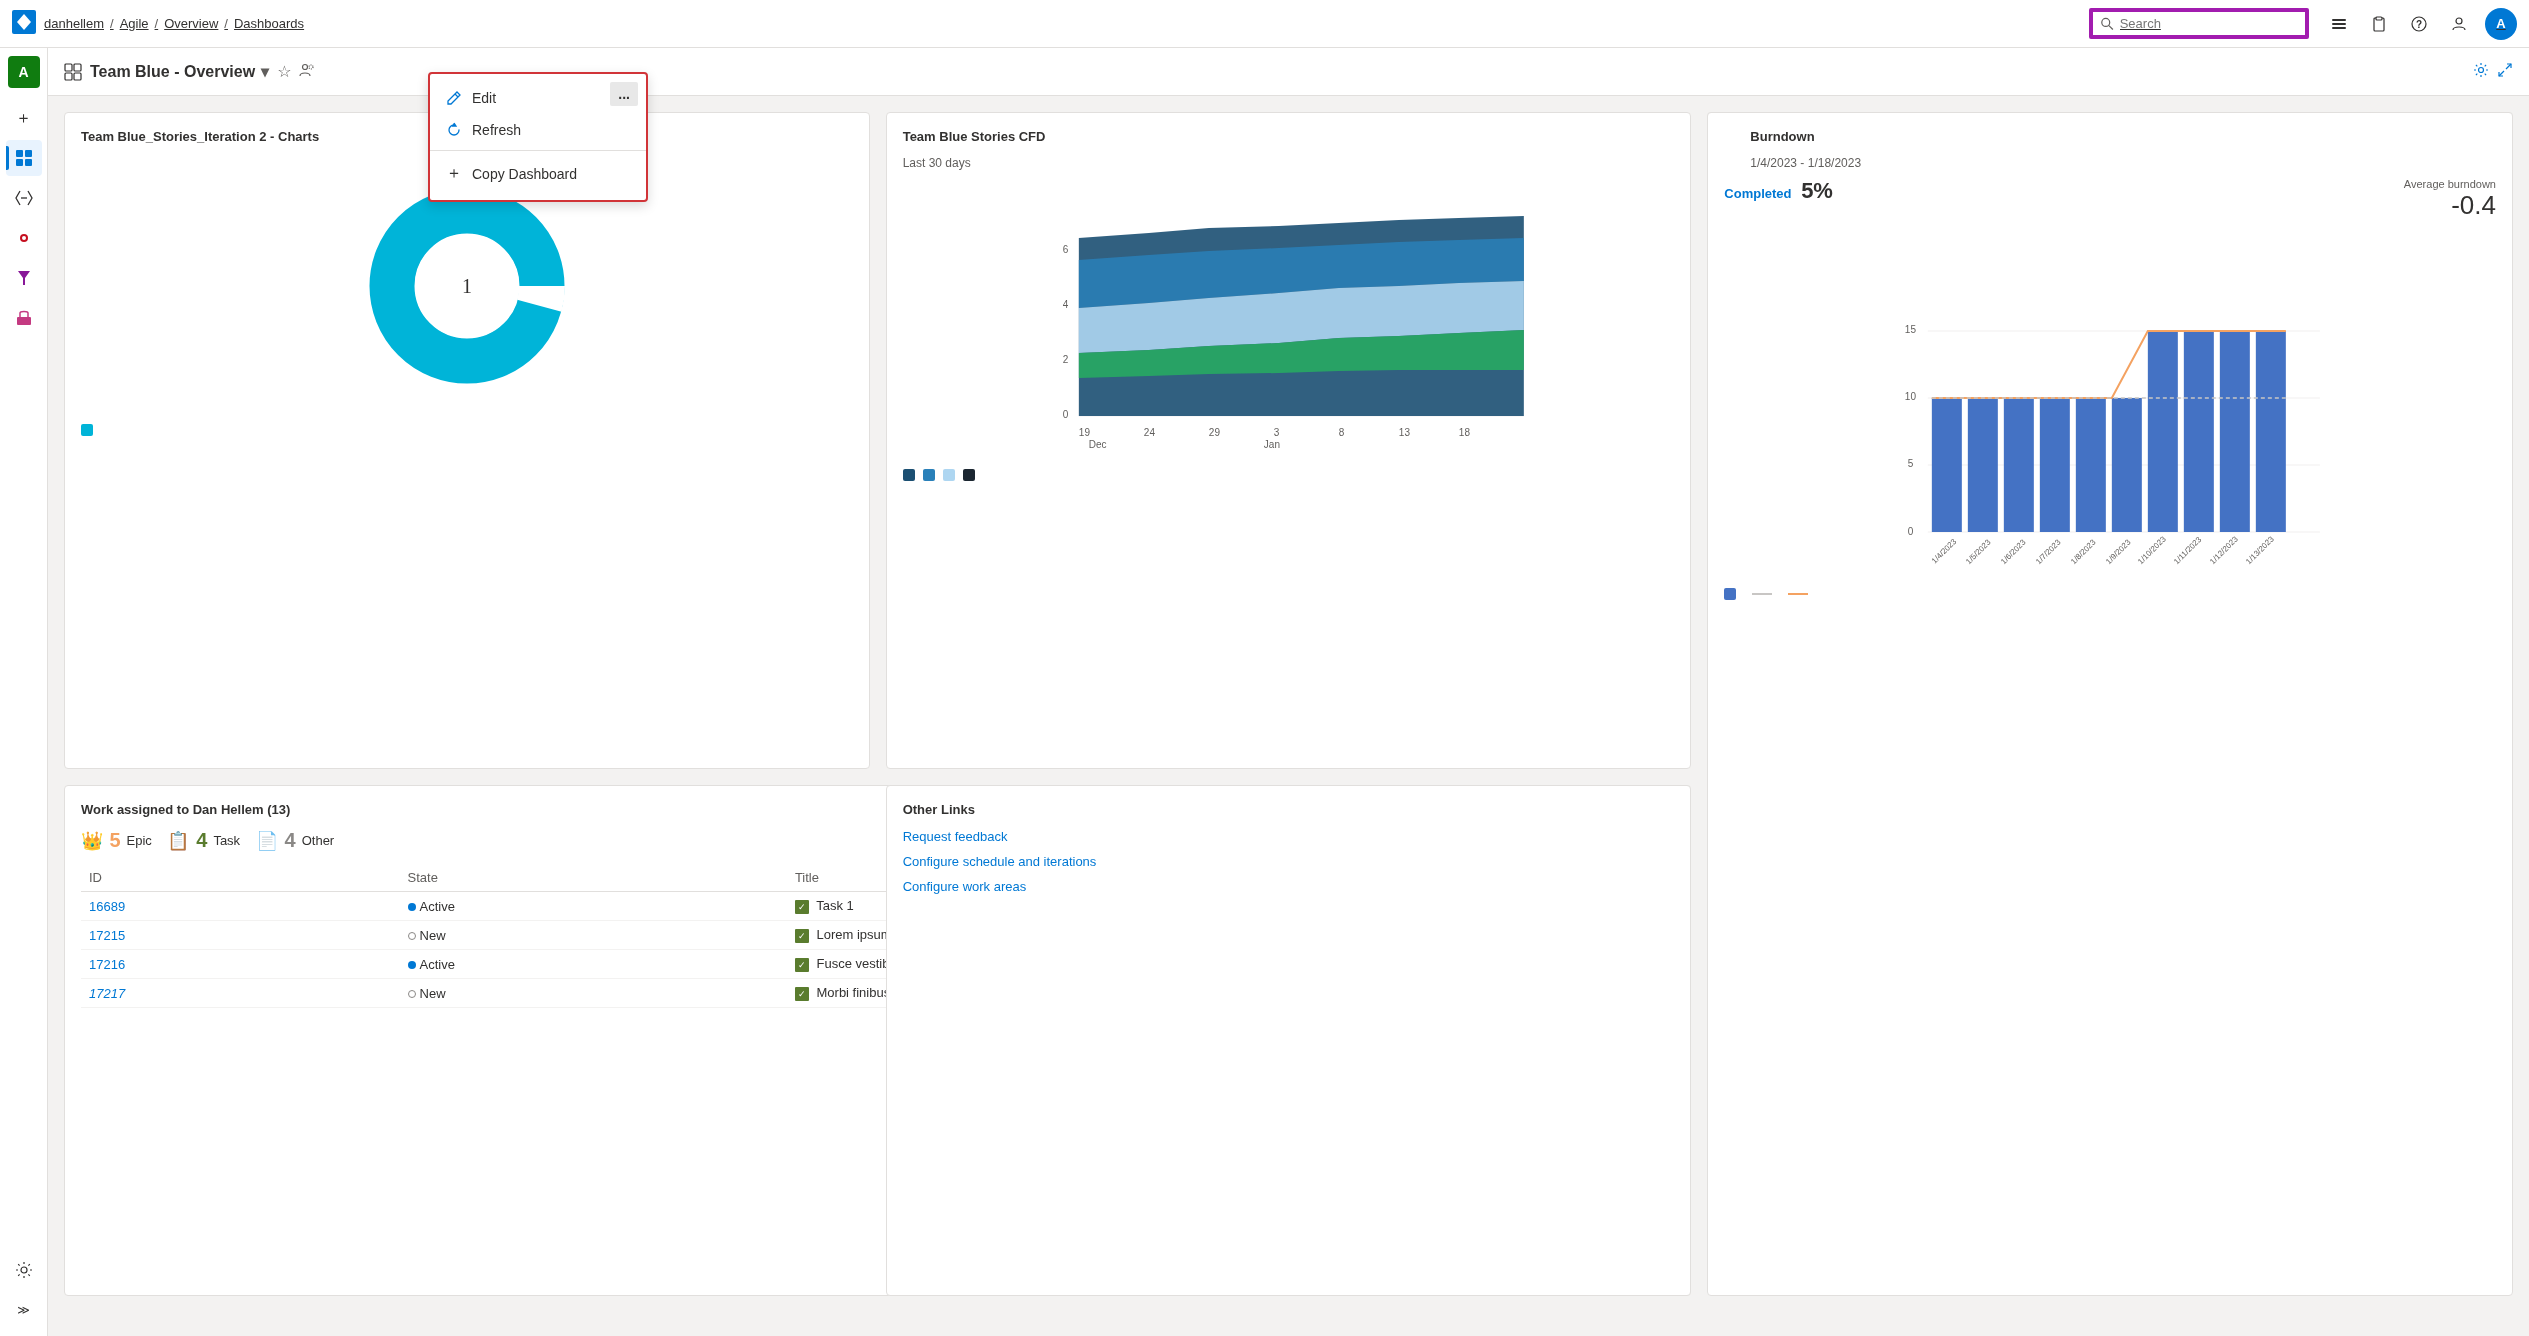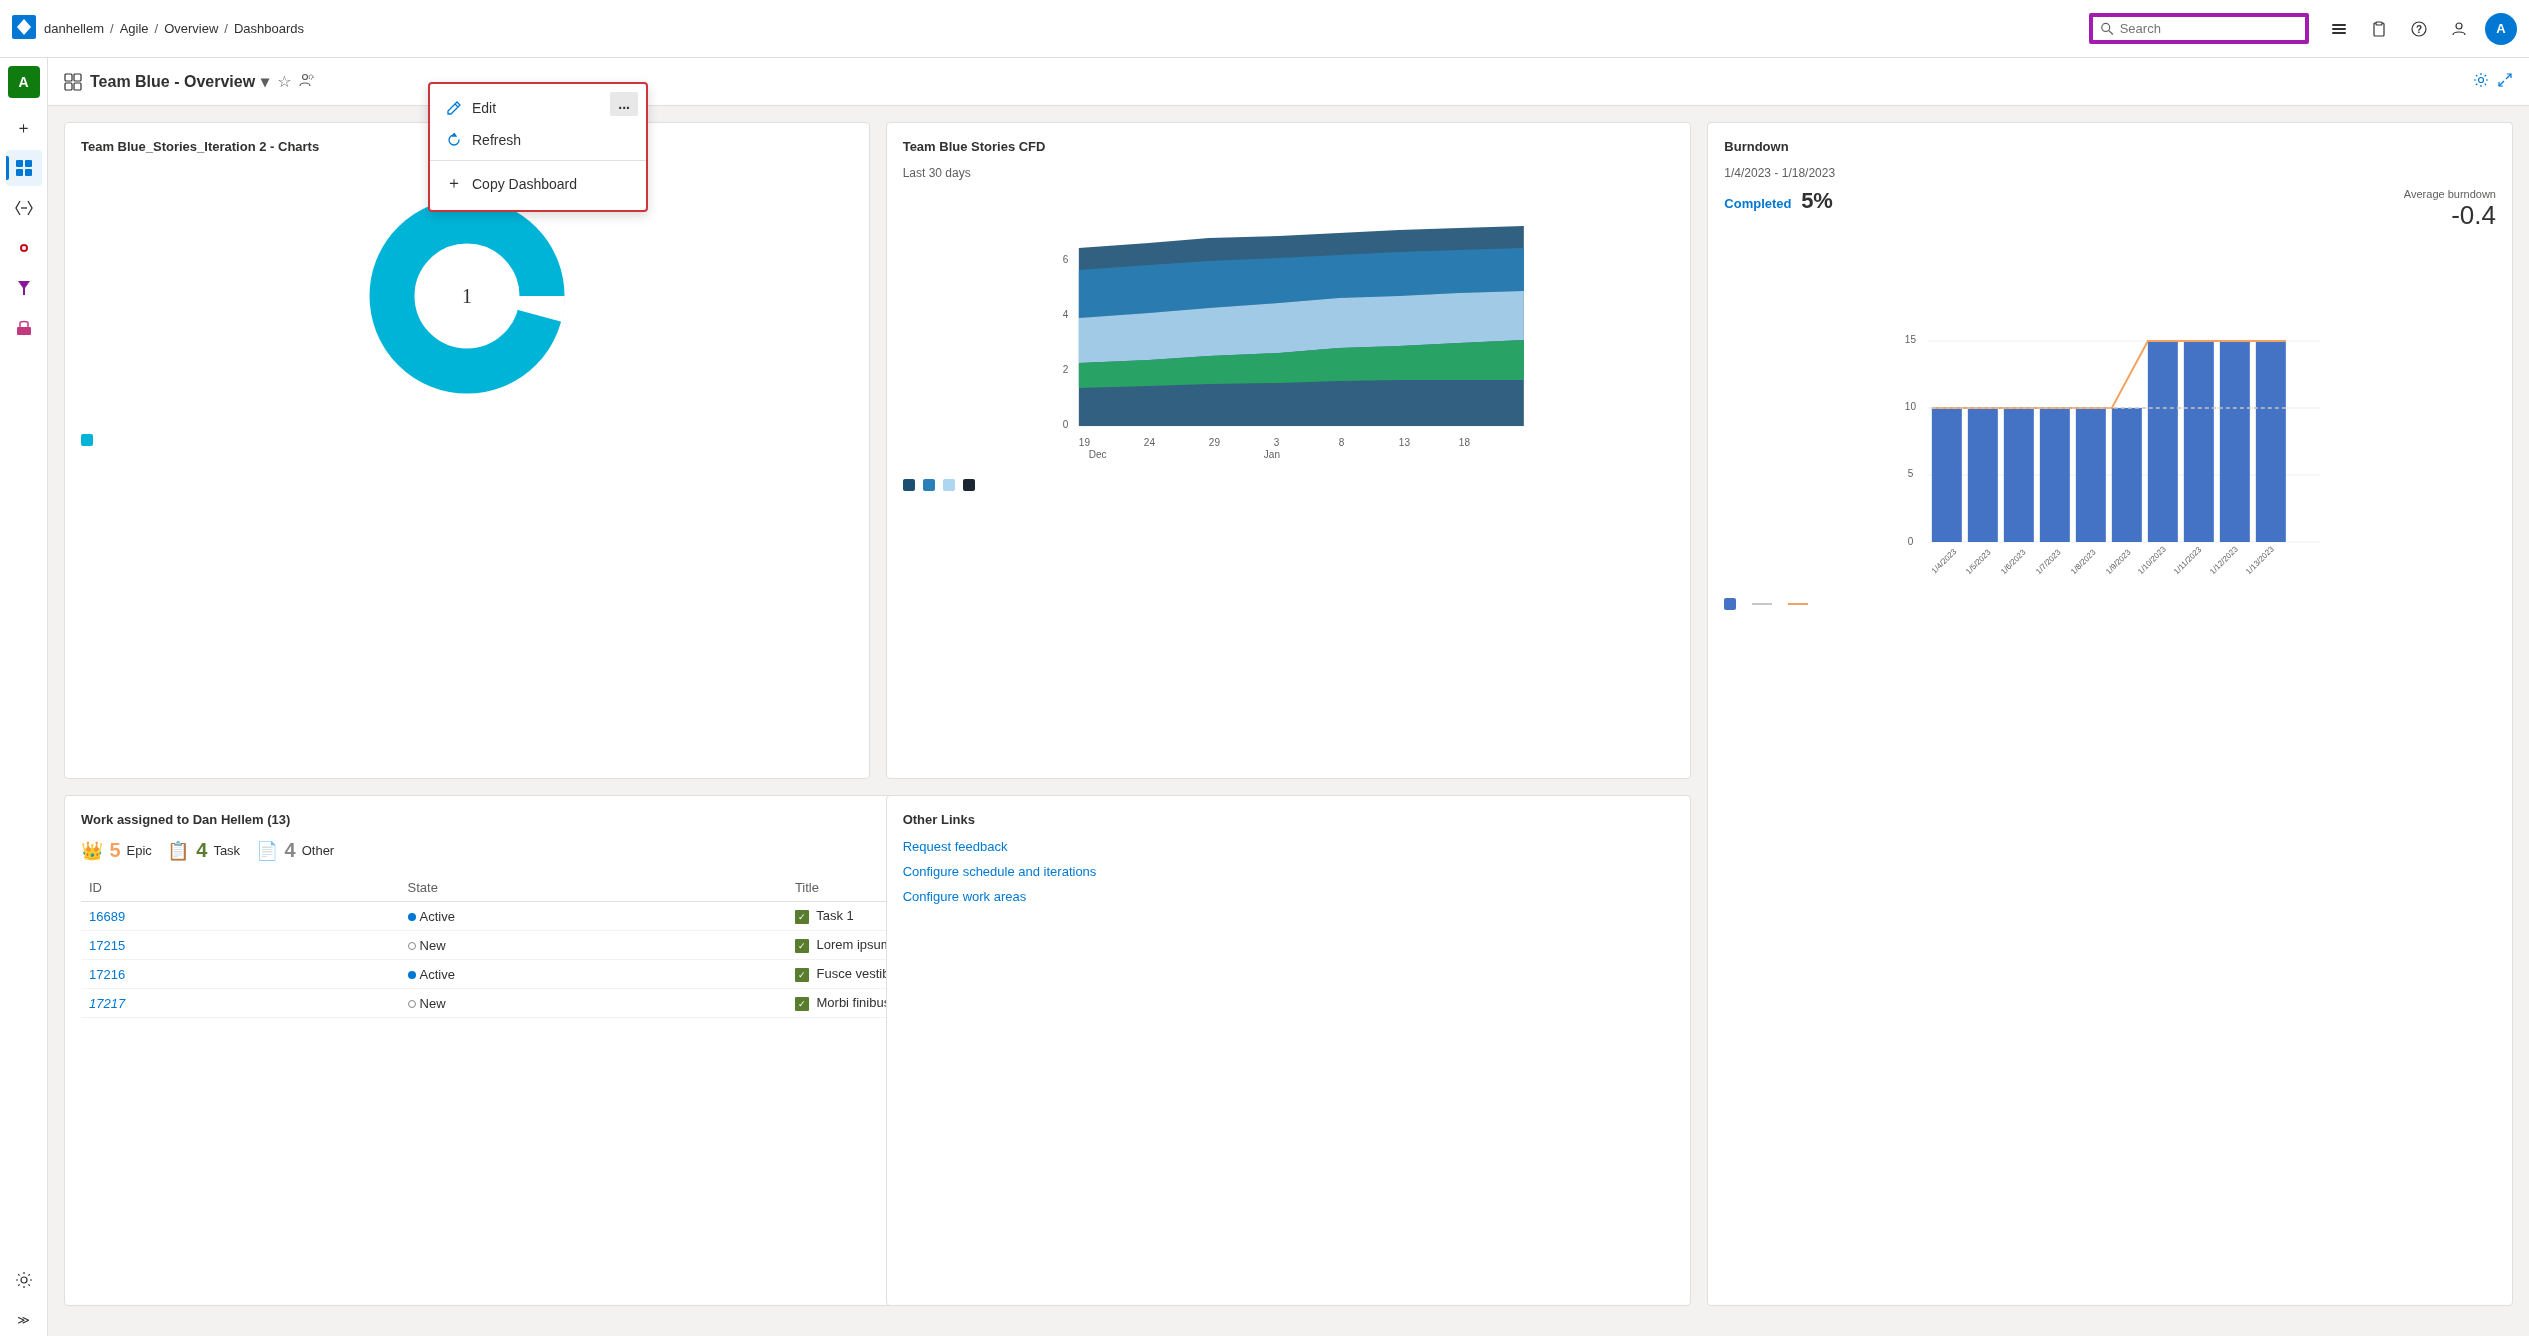--- a/index.html
+++ b/index.html
@@ -1,21 +1,21 @@
 <!DOCTYPE html>
 <html><head>
   <meta charset="utf-8">
   <style>
     * { box-sizing: border-box; margin: 0; padding: 0; }
     body { font-family: 'Segoe UI', Arial, sans-serif; font-size: 13px; background: #f3f2f1; color: #323130; overflow: hidden; }
 
     
     .top-nav {
       display: flex; align-items: center; background: #fff; border-bottom: 1px solid #e1dfdd;
-      height: 58px; padding: 0 12px; gap: 8px; position: relative; z-index: 100;
+      height: 48px; padding: 0 12px; gap: 8px; position: relative; z-index: 100; text-decoration: underline;
     }
     .nav-breadcrumb { display: flex; align-items: center; gap: 6px; color: #323130; font-size: 13px; }
     .nav-breadcrumb span { color: #605e5c; }
     .nav-breadcrumb a { color: #323130; text-decoration: none; }
     .nav-sep { color: #605e5c; }
     .nav-spacer { flex: 1; }
     .search-box {
       display: flex; align-items: center; border: 4px solid #a21caf; border-radius: 2px;
       padding: 4px 8px; gap: 6px; width: 220px; background: #fff;
     }
@@ -103,21 +103,21 @@
     .work-table { width: 100%; border-collapse: collapse; font-size: 13px; }
     .work-table th { text-align: left; color: #605e5c; font-weight: 400; padding: 6px 8px; border-bottom: 1px solid #e1dfdd; margin-left: 20px; }
     .work-table td { padding: 6px 8px; border-bottom: 1px solid #f3f2f1; }
 
     
     .links-card { grid-column: 2 / 3; grid-row: 2; min-height: 180px; }
     .other-link { color: #0078d4; text-decoration: none; display: block; margin-bottom: 10px; font-size: 13px; cursor: pointer; }
 
     
     .burndown-card { grid-column: 3; grid-row: 1 / 3; }
-    .burndown-header { margin-bottom: 8px; }
+    .burndown-header { margin-bottom: 8px; margin-left: 26px; }
     .burndown-dates { font-size: 12px; color: #605e5c; }
     .burndown-stats { display: flex; justify-content: space-between; align-items: flex-start; margin-bottom: 16px; }
 
     
     .chart-axis { font-size: 10px; fill: #605e5c; }
 
     
     .burndown-legend { display: flex; gap: 16px; margin-top: 8px; align-items: center; }
   </style>
 </head>

